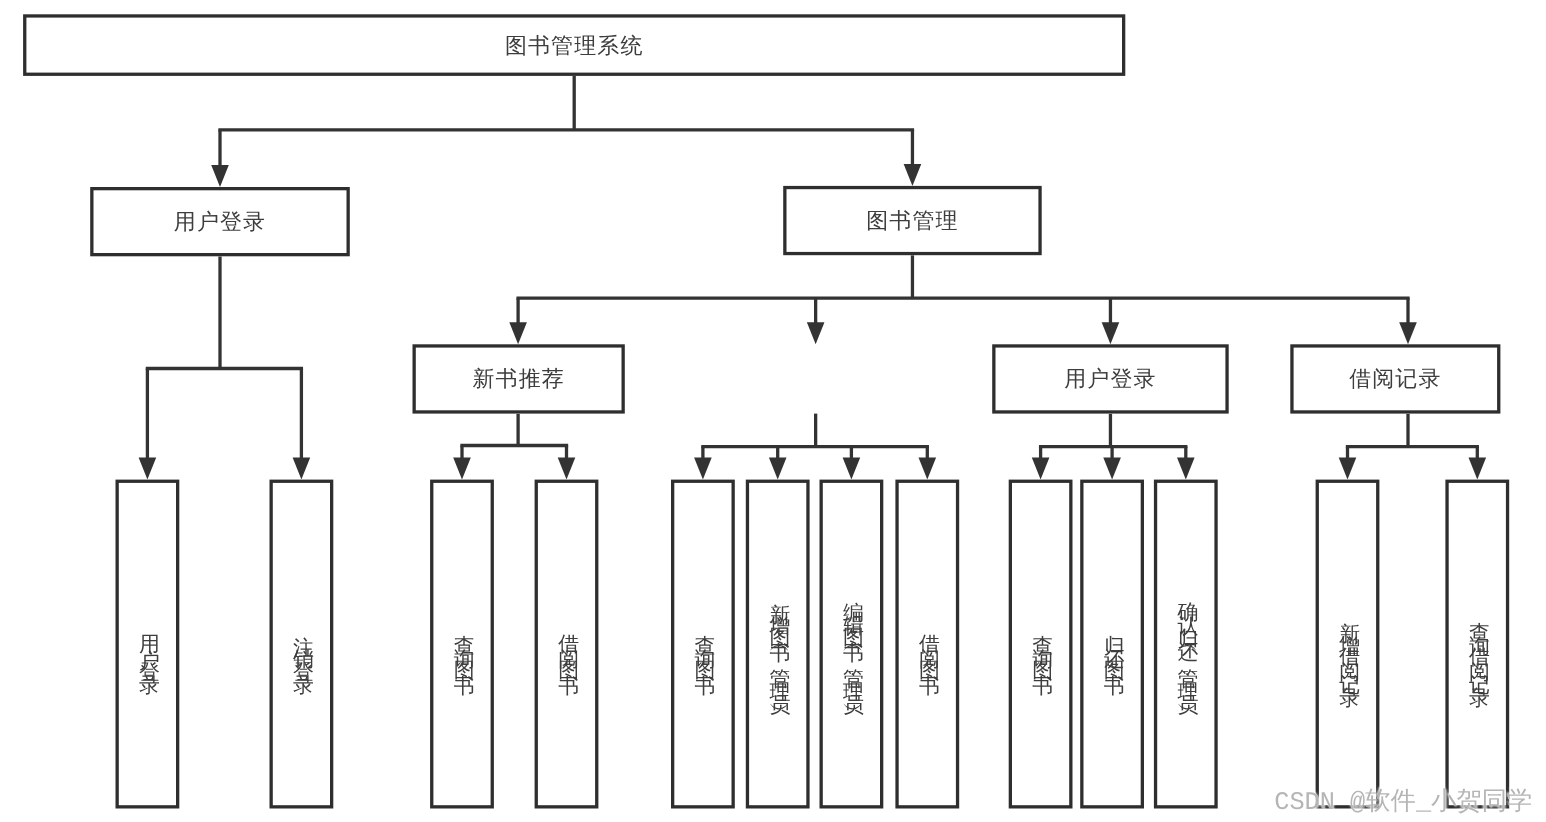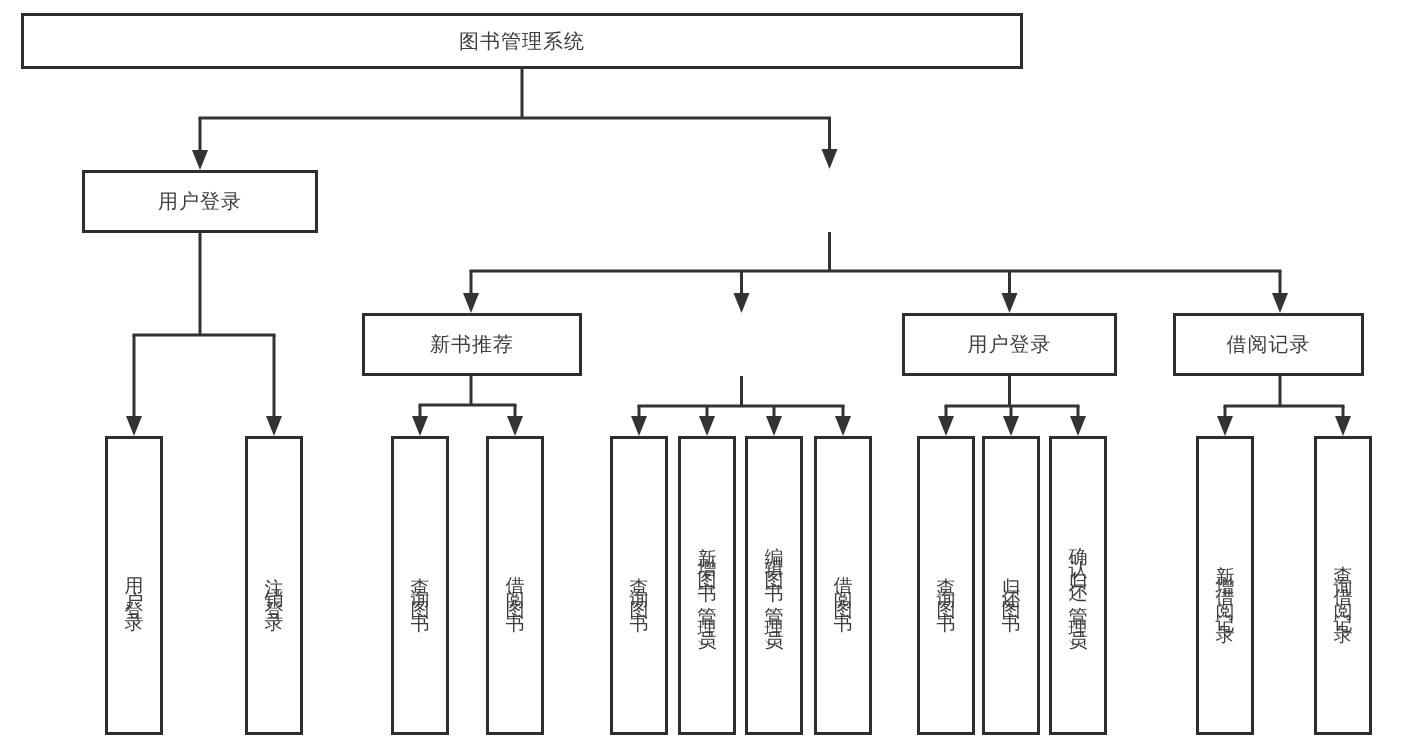--- a/index.html
+++ b/index.html
@@ -1,21 +1,21 @@
 <!DOCTYPE html>
 <html><head>
 <meta charset="utf-8">
 <style>
   html,body{margin:0;padding:0;background:#ffffff;}
   #stage{
     position:relative;
     width:1405px;height:747px;
     background:#ffffff;
     overflow:hidden;
-    font-family:Liberation Sans, sans-serif;
+    font-family:Liberation Mono, monospace;
   }
   #connectors{position:absolute;left:0;top:0;width:1405px;height:747px;}
   #connectors line{stroke:#333333;stroke-width:3;}
   #connectors polygon{fill:#333333;stroke:none;}
   .node{
     position:absolute;
     box-sizing:border-box;
     background:#ffffff;
     border:3px solid #2e2e2e;
     display:flex;align-items:center;justify-content:center;
@@ -114,22 +114,25 @@
     </g>
   </svg>
 
   <div class="node node-h" style="left:21px;top:13px;width:1002px;height:56px">
     <span class="lbl">图书管理系统</span>
   </div>
 
   <div class="node node-h" style="left:82px;top:170px;width:236px;height:63px">
     <span class="lbl">用户登录</span>
   </div>
+  <div class="node node-h" style="left:712px;top:169px;width:235px;height:63px">
+    <span class="lbl">图书管理</span>
+  </div>
 
-  <div class="node node-h" style="left:362px;top:313px;width:220px;height:63px">
+  <div class="node node-h" style="left:375px;top:313px;width:193px;height:63px">
     <span class="lbl">新书推荐</span>
   </div>
   <div class="node node-h" style="left:902px;top:313px;width:215px;height:63px">
     <span class="lbl">用户登录</span>
   </div>
   <div class="node node-h" style="left:1173px;top:313px;width:191px;height:63px">
     <span class="lbl">借阅记录</span>
   </div>
 
   <div class="node node-v" style="left:105px;top:436px;width:58px;height:299px">
@@ -169,14 +172,15 @@
     <span class="lbl">确认归还（管理员）</span>
   </div>
 
   <div class="node node-v" style="left:1196px;top:436px;width:58px;height:299px">
     <span class="lbl">新增借阅记录</span>
   </div>
   <div class="node node-v" style="left:1314px;top:436px;width:58px;height:299px">
     <span class="lbl">查询借阅记录</span>
   </div>
 
+  <div class="watermark">CSDN @软件_小贺同学</div>
 
 </div>
 
 </body></html>

